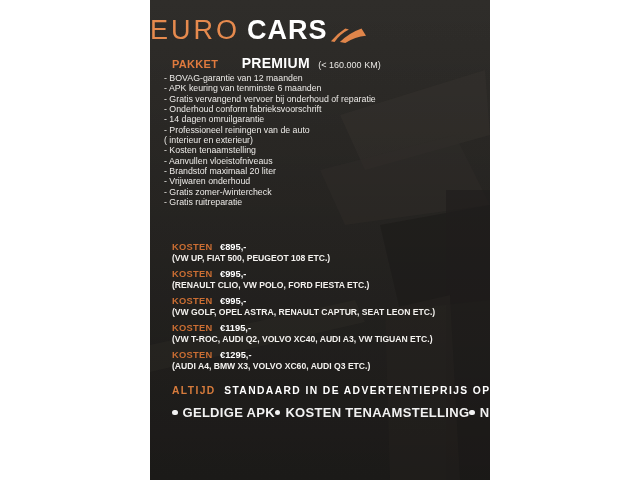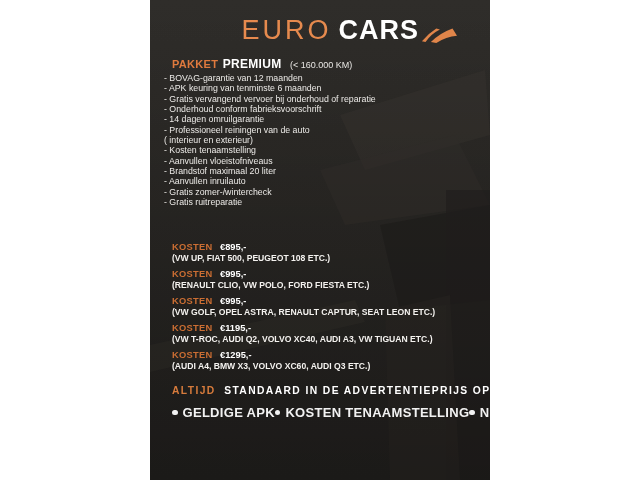--- a/index.html
+++ b/index.html
@@ -10,37 +10,37 @@
   .panel{
     position:absolute;left:150px;top:0;width:340px;height:480px;
     background:linear-gradient(180deg,#2f2d2a 0%,#2a2825 45%,#242220 100%);
     overflow:hidden;
   }
   .bg-art{position:absolute;left:0;top:0;width:340px;height:480px;}
   .content{position:absolute;left:0;top:0;width:340px;height:480px;}
 
   
   .logo-row{
-    position:absolute;top:10px;left:8px;width:299px;height:40px;
-    display:flex;align-items:center;justify-content:flex-end;
+    position:absolute;top:10px;left:0;width:299px;height:40px;
+    display:flex;align-items:center;justify-content:flex-start;
   }
   .logo-euro{
     color:#e68a4e;font-size:27px;font-weight:400;letter-spacing:3px;
     line-height:1;
   }
   .logo-cars{
     color:#ffffff;font-size:27px;font-weight:800;letter-spacing:1px;
     line-height:1;margin-left:7px;
   }
   .logo-swoosh{width:36px;height:22px;margin-left:2px;margin-top:8px;}
 
   
   .pkg-header{position:absolute;top:54px;left:22px;white-space:nowrap;}
   .pkg-accent{color:#e07a3e;font-size:11px;font-weight:800;letter-spacing:.3px;}
-  .pkg-rest{color:#ffffff;font-size:12px;font-weight:800;letter-spacing:.3px;margin-left:0;}
+  .pkg-rest{color:#ffffff;font-size:14px;font-weight:800;letter-spacing:.3px;margin-left:19px;}
   .pkg-km{color:#e8e6e3;font-size:9px;font-weight:400;margin-left:4px;}
 
   
   .features{
     position:absolute;top:73px;left:14px;right:14px;
     list-style:none;margin:0;padding:0;
     color:#eceae7;font-size:8.8px;line-height:10.35px;font-weight:400;
   }
   .features li{white-space:nowrap;}
   .features li.indent{padding-left:5px;}
@@ -112,21 +112,21 @@
       <li>- BOVAG-garantie van 12 maanden</li>
       <li>- APK keuring van tenminste 6 maanden</li>
       <li>- Gratis vervangend vervoer bij onderhoud of reparatie</li>
       <li>- Onderhoud conform fabrieksvoorschrift</li>
       <li>- 14 dagen omruilgarantie</li>
       <li>- Professioneel reiningen van de auto</li>
       <li>( interieur en exterieur)</li>
       <li>- Kosten tenaamstelling</li>
       <li>- Aanvullen vloeistofniveaus</li>
       <li>- Brandstof maximaal 20 liter</li>
-      <li>- Aanvullen inruilauto</li>
+      <li>- Vrijwaren onderhoud</li>
       <li>- Gratis zomer-/wintercheck</li>
       <li>- Gratis ruitreparatie</li>
     </ul>
 
     <div class="pricing">
       <div class="price-block">
         <div class="price-line">
           <span class="price-label">KOSTEN</span>
           <span class="price-value">€895,-</span>
         </div>

